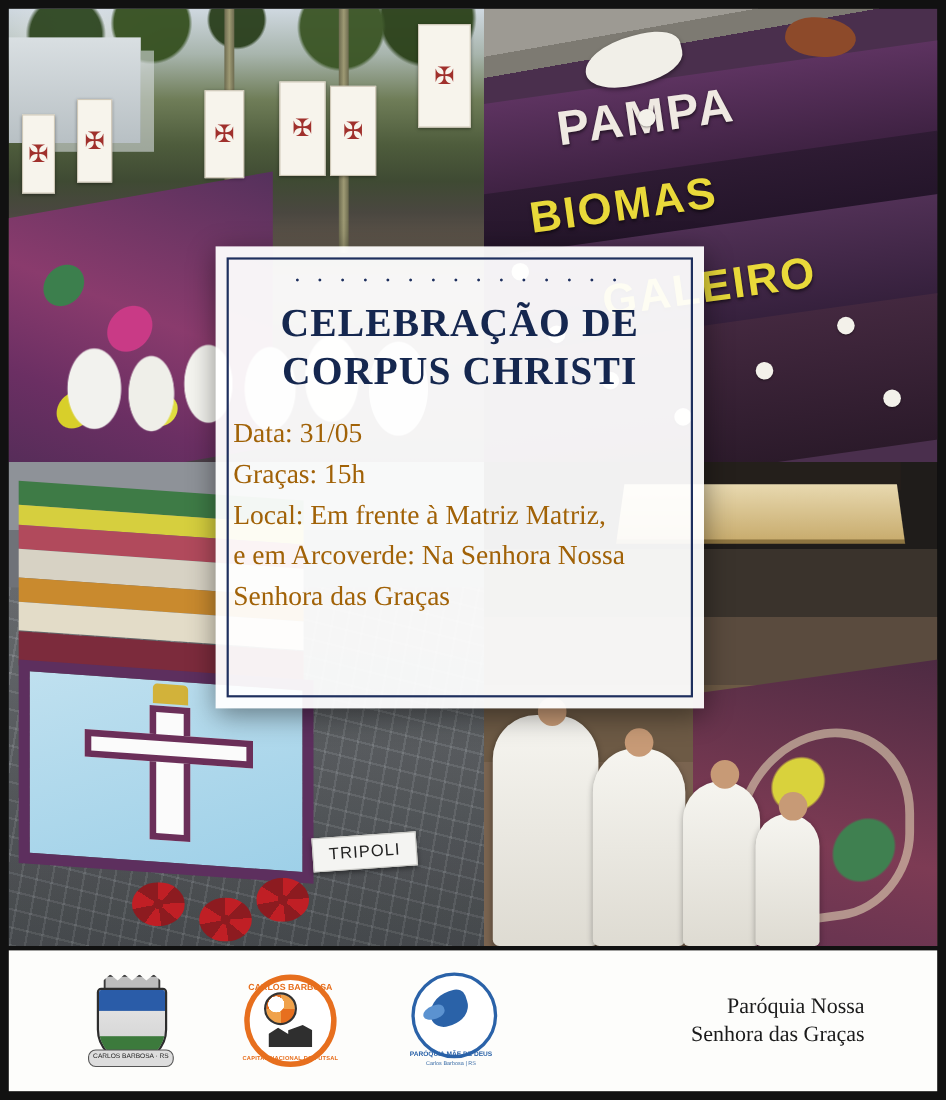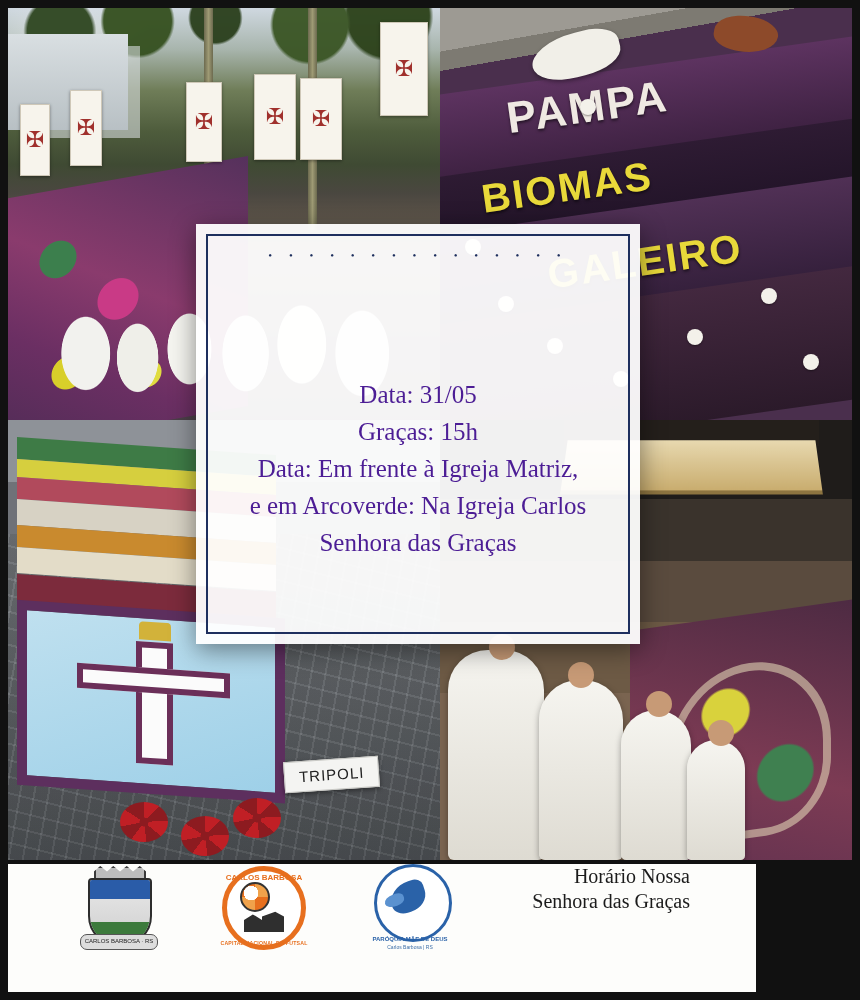--- a/index.html
+++ b/index.html
@@ -275,45 +275,44 @@
     font-family:"Liberation Serif", serif;
     font-weight:bold;
     font-size: 36px;
     line-height: 1.22;
     letter-spacing: 1px;
   }
   .card-lines {
     position:absolute;
     top: 152px;
     left: 16px; right: 16px;
-    text-align:center;
-    color:#4c1d95;
+    color:#a16207;
     font-size: 25px;
     line-height: 1.48;
   }
   .card-note {
     position:absolute;
     bottom: 44px;
     left: 12px; right: 12px;
     text-align:center;
     color:#15274f;
     font-weight:bold;
     font-size: 15px;
   }
 
   
   .footer {
     position:absolute;
     left: 8px;
     top: 864px;
-    width: 748px;
+    width: 844px;
     height: 128px;
     background: #fdfdfb;
     display:flex;
-    align-items:flex-start;
+    align-items:center;
   }
   .logos {
     display:flex;
     align-items:center;
     gap: 58px;
     padding-left: 66px;
   }
   .logo {
     position:relative;
     width: 88px;
@@ -488,25 +487,29 @@
       <div class="head" style="left:50%; bottom:143px;"></div>
       <div class="figure" style="left:60%; width:58px; height:120px;"></div>
       <div class="head" style="left:65%; bottom:114px;"></div>
     </div>
 
   </div>
 
   <div class="card-wrap">
     <div class="card-inner"></div>
     <div class="dots">• • • • • • • • • • • • • • •</div>
+    <div class="card-title">
+      <div>CELEBRAÇÃO DE</div>
+      <div>CORPUS CHRISTI</div>
+    </div>
     <div class="card-lines">
       <div>Data: 31/05</div>
       <div>Graças: 15h</div>
-      <div>Data: Em frente à Igreja Matriz,</div>
-      <div>e em Arcoverde: Na Igreja Carlos</div>
+      <div>Local: Em frente à Matriz Matriz,</div>
+      <div>e em Arcoverde: Na Senhora Nossa</div>
       <div>Senhora das Graças</div>
     </div>
   </div>
 
   <div class="footer">
     <div class="logos">
 
       <div class="logo logo-brasao">
         <div class="crown"></div>
         <div class="shield"></div>
@@ -524,18 +527,18 @@
       <div class="logo logo-par">
         <div class="circle"></div>
         <div class="dove"></div>
         <div class="l1">PARÓQUIA MÃE DE DEUS</div>
         <div class="l2">Carlos Barbosa | RS</div>
       </div>
 
     </div>
 
     <div class="footer-text">
-      <div>Horário Nossa</div>
+      <div>Paróquia Nossa</div>
       <div>Senhora das Graças</div>
     </div>
   </div>
 
 </div>
 
 </body></html>

